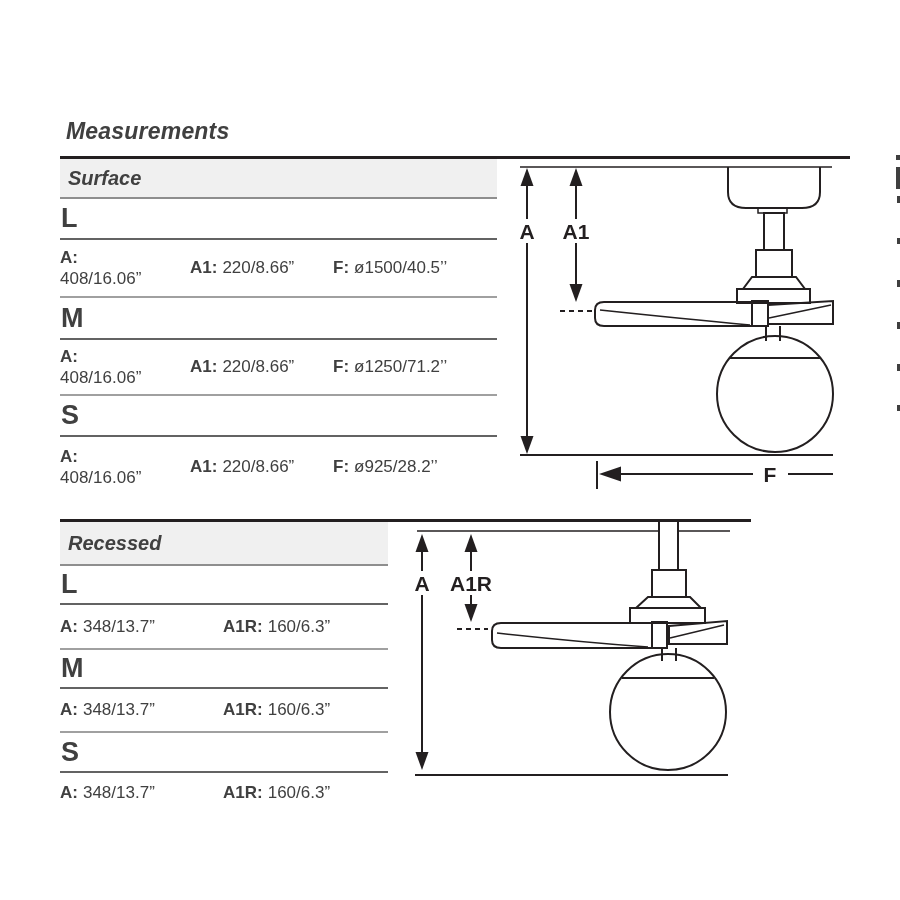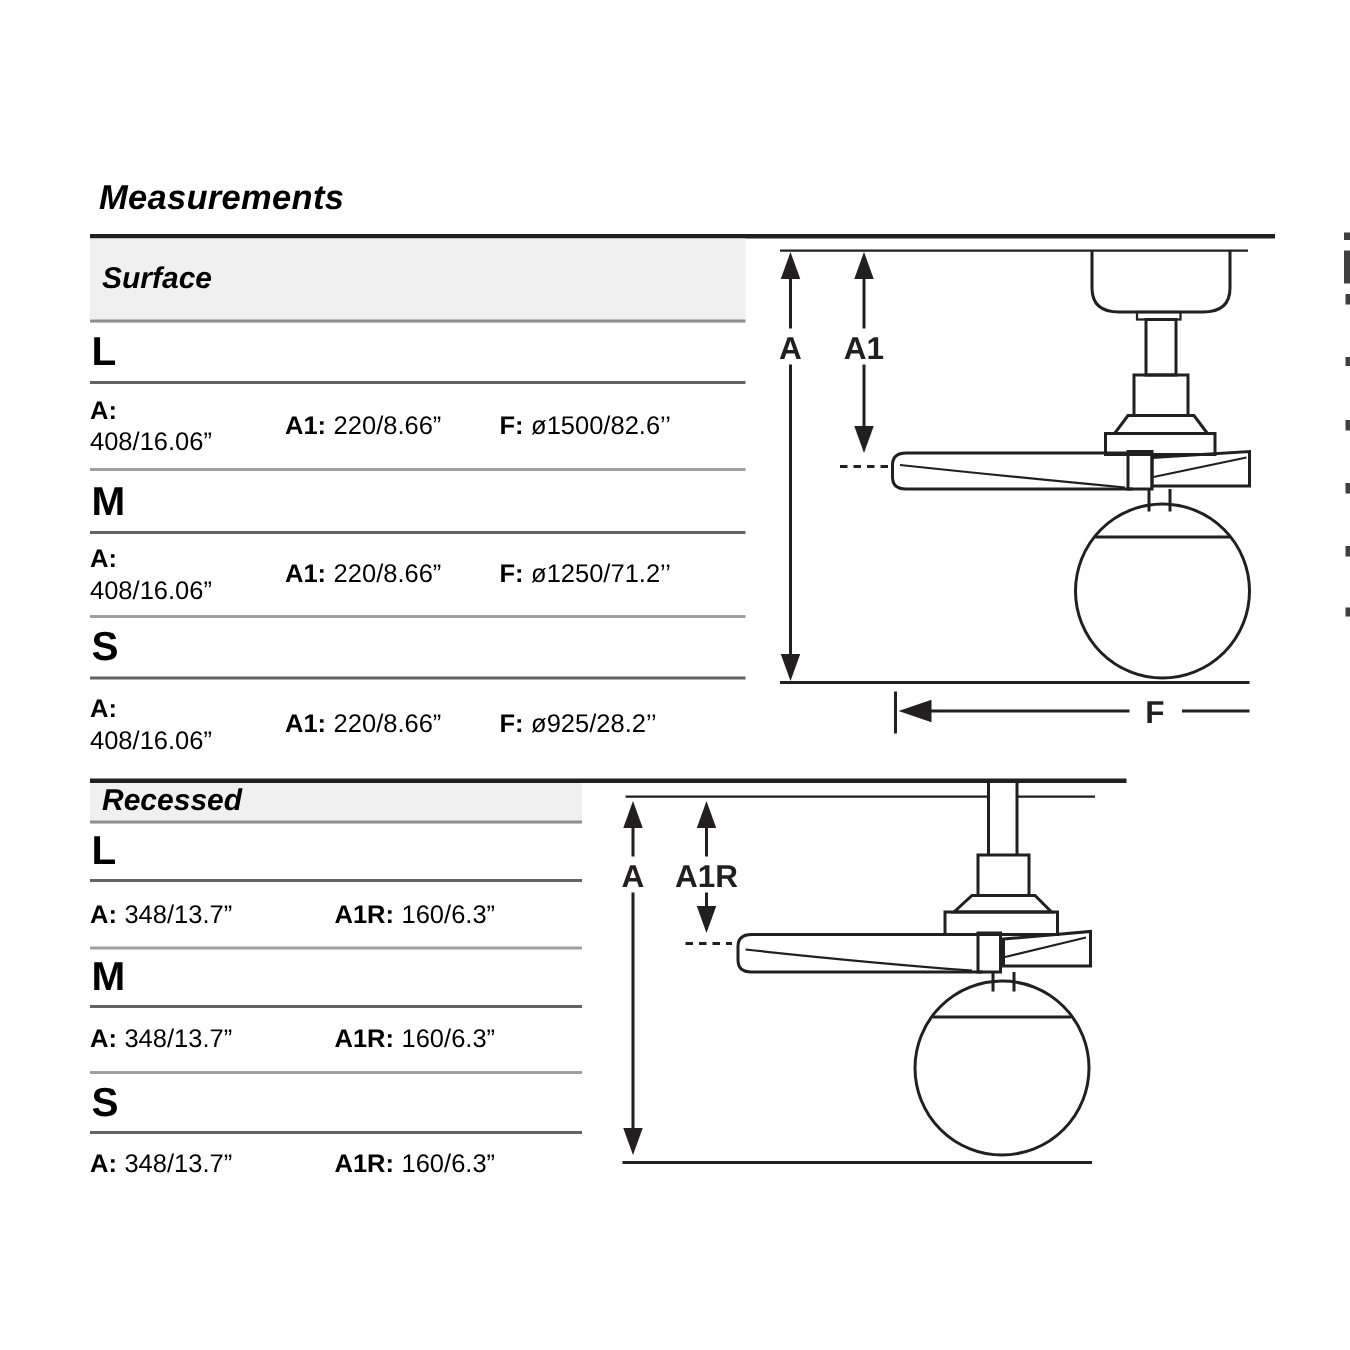--- a/index.html
+++ b/index.html
@@ -1,19 +1,19 @@
 <!DOCTYPE html>
 <html><head>
 <meta charset="utf-8">
 <style>
   * { margin:0; padding:0; box-sizing:border-box; }
   html,body { background:#ffffff; }
   .sheet {
     position:relative; width:900px; height:900px; background:#ffffff;
-    font-family:"Liberation Sans", sans-serif; color:#000000; overflow:hidden;
+    font-family:"Liberation Sans", sans-serif; color:#404040; overflow:hidden;
   }
   .abs { position:absolute; }
   .page-title {
     left:66px; top:118px; font-size:23px; font-weight:bold; font-style:italic;
     letter-spacing:.2px;
   }
   .ceiling-bar { background:#231f20; height:3px; }
   .spec-table { }
   .band {
     background:#f0f0f0; border-bottom:2px solid #8e8e8e;
@@ -40,39 +40,39 @@
 <body>
 
 <div class="sheet">
 
   <div class="abs page-title">Measurements</div>
 
   <div class="abs ceiling-bar" style="left:60px; top:156px; width:790px;"></div>
 
   <div class="abs spec-table" style="left:60px; top:159px; width:437px;">
 
-    <div class="band" style="height:56px;">
+    <div class="band" style="height:40px;">
       <span>Surface</span>
     </div>
 
     <div class="size-row" style="height:41px;">
       <span>L</span>
     </div>
     <div class="data-row" style="height:58px;">
       <div class="cell two-line" style="left:0;">
         <span class="lbl">A:</span>
         <span>408/16.06”</span>
       </div>
       <div class="cell" style="left:130px;">
         <span class="lbl">A1:</span>
         <span>220/8.66”</span>
       </div>
       <div class="cell" style="left:273px;">
         <span class="lbl">F:</span>
-        <span>ø1500/82.6’’</span>
+        <span>ø1500/40.5’’</span>
       </div>
     </div>
 
     <div class="size-row" style="height:42px;">
       <span>M</span>
     </div>
     <div class="data-row" style="height:56px;">
       <div class="cell two-line" style="left:0;">
         <span class="lbl">A:</span>
         <span>408/16.06”</span>
@@ -151,21 +151,21 @@
       <line x1="620" y1="474" x2="753" y2="474"></line>
       <text x="770" y="482">F</text>
       <line x1="788" y1="474" x2="833" y2="474"></line>
     </g>
   </svg>
 
   <div class="abs ceiling-bar" style="left:60px; top:519px; width:691px;"></div>
 
   <div class="abs spec-table" style="left:60px; top:522px; width:328px;">
 
-    <div class="band" style="height:27px;font-style:italic;">
+    <div class="band" style="height:44px;font-style:italic;">
       <span>Recessed</span>
     </div>
 
     <div class="size-row" style="height:39px;">
       <span>L</span>
     </div>
     <div class="data-row" style="height:45px;">
       <div class="cell" style="left:0;">
         <span class="lbl">A:</span>
         <span>348/13.7”</span>

